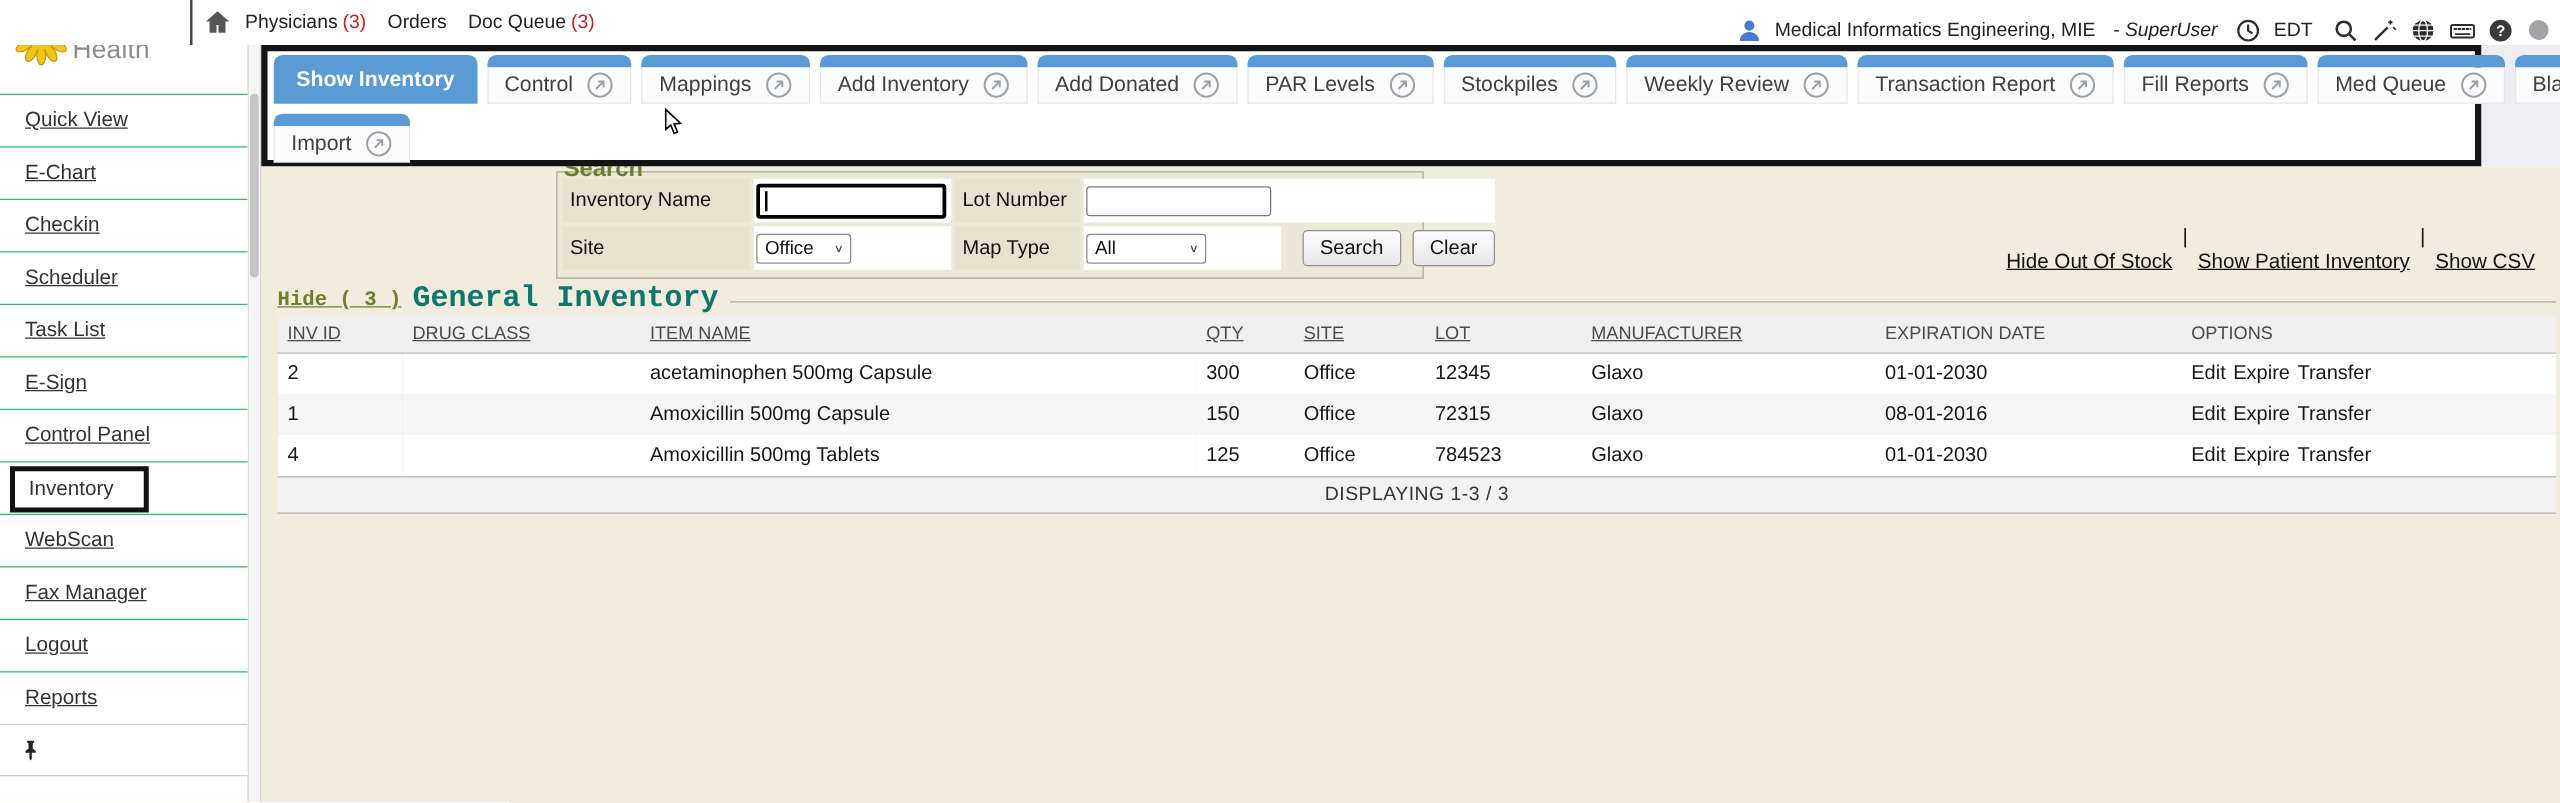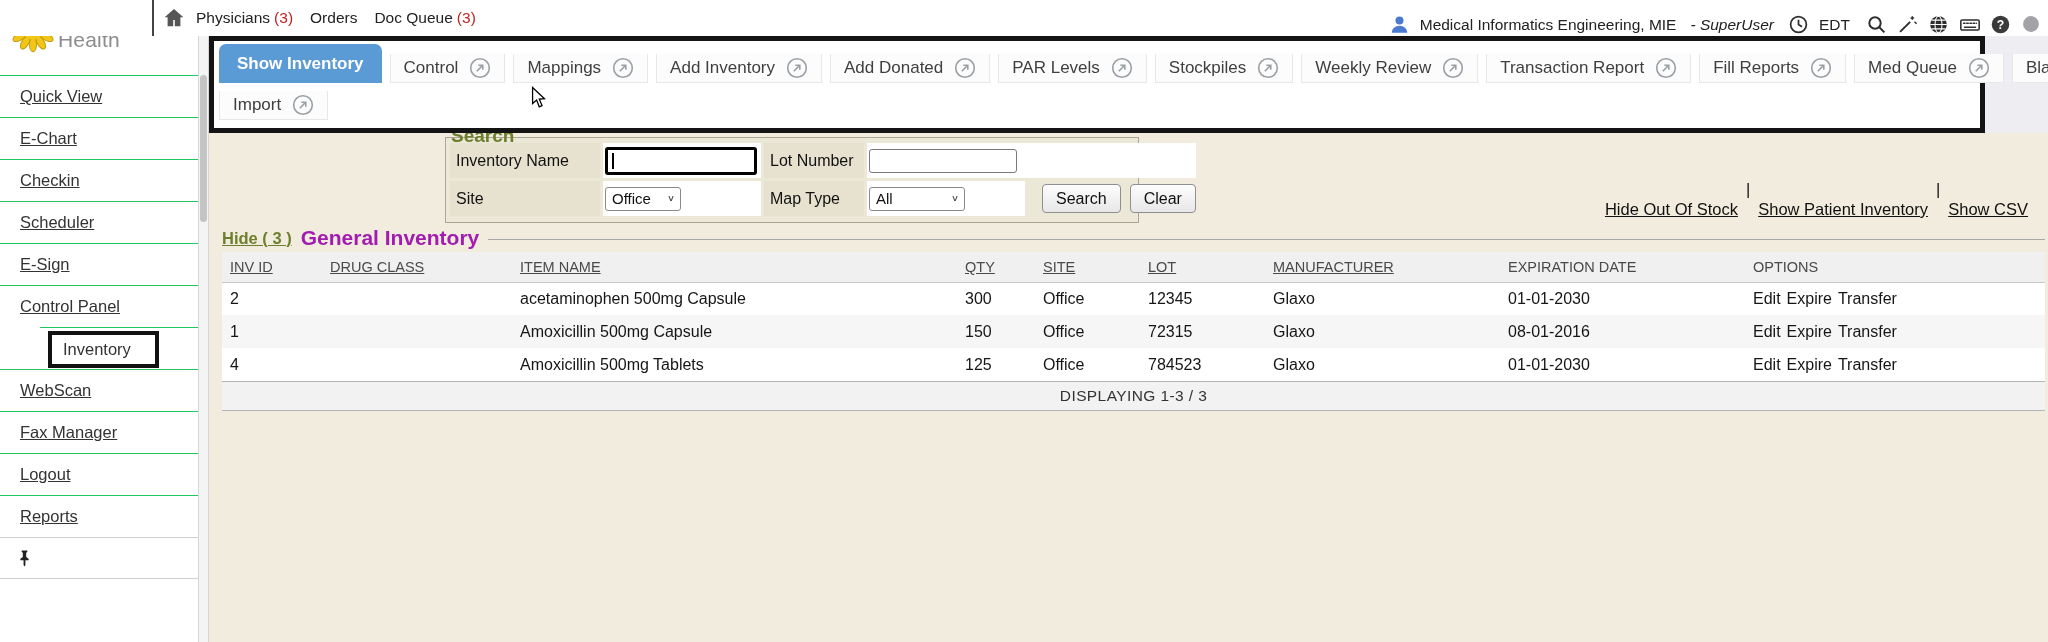--- a/index.html
+++ b/index.html
@@ -21,40 +21,40 @@
 
   
   #logo{position:absolute;left:0;top:0;width:196px;height:58px;background:#fff;z-index:4;}
   #logo-flower{position:absolute;left:8px;top:4px;}
   #logo-text{position:absolute;left:58px;top:5px;color:#8c8c8c;font-size:21px;line-height:23px;letter-spacing:.2px;}
 
   
   #sidebar{position:absolute;left:0;top:75px;width:198px;background:#fff;z-index:3;}
   .side-item{height:42px;line-height:41px;border-top:1px solid #22c55e;padding-left:20px;
              font-size:16.5px;color:#333;cursor:pointer;background:#fff;text-decoration:underline;}
-  .side-item.is-selected{padding-left:0;line-height:normal;padding-top:3px;margin-left:40px;}
+  .side-item.is-selected{padding-left:0;line-height:normal;padding-top:3px;}
   .sel-box{display:inline-block;border:4px solid #121212;margin-left:8px;padding:5px 24px 5px 11px;}
   #pin-row{height:42px;border-top:1px solid #cfcfcf;border-bottom:1px solid #cfcfcf;
            display:flex;align-items:center;padding-left:17px;cursor:pointer;}
 
   
   #side-scrollbar{position:absolute;left:198px;top:36px;width:11px;height:606px;background:#f4f4f4;
                   border-left:1px solid #d6d6d6;border-right:1px solid #d6d6d6;z-index:2;}
   #side-scroll-thumb{position:absolute;left:1px;top:39px;width:7px;height:147px;border-radius:4px;background:#c4c4c4;}
 
   
   #content{position:absolute;left:209px;top:36px;width:1839px;height:606px;}
   #topzone{position:absolute;left:0;top:0;width:1839px;height:97px;background:#ededf2;}
   #beige{position:absolute;left:0;top:97px;width:1839px;height:509px;background:#f1ecdd;}
 
   
   #tabbox{position:absolute;left:0;top:0;width:1776px;height:97px;border:5px solid #141414;background:#fff;z-index:4;padding:3px 5px;}
   .tab-row{display:flex;gap:8px;align-items:flex-end;}
   .tab-row + .tab-row{margin-top:8px;}
-  .tab{display:flex;cursor:pointer;}
+  .tab{display:flex;flex-direction:column;cursor:pointer;}
   .tab-strip{height:10px;background:#5b9bd5;border-radius:7px 7px 0 0;}
   .tab-body{height:29px;background:#fcfcfc;border:1px solid #e7e7e7;border-top:none;
             display:flex;align-items:center;gap:11px;padding:0 13px;font-size:17px;color:#3f3f3f;white-space:nowrap;}
   .tab.active{background:#5b9bd5;border-radius:7px 7px 0 0;height:39px;align-items:center;justify-content:center;
               flex-direction:row;padding:0 18px;color:#fff;font-weight:bold;font-size:17px;white-space:nowrap;}
   .ext-icon{width:22px;height:22px;flex:0 0 auto;}
 
   
   #search-legend{position:absolute;left:242px;top:89px;z-index:3;font-size:19px;font-weight:bold;color:#6d7f2c;}
   #search-box{position:absolute;left:236px;top:101px;width:694px;height:86px;background:#ece8d8;
@@ -71,23 +71,23 @@
   .sg-buttons{display:flex;align-items:center;gap:9px;background:transparent;padding-left:14px;}
   .btn{height:29px;padding:0 13px;font-size:16px;color:#111;background:linear-gradient(#fdfdfd,#e7e7e7);
        border:1px solid #8f8f8f;border-radius:4px;cursor:pointer;font-family:inherit;}
 
   
   #quick-links{position:absolute;right:20px;top:124px;font-size:16.5px;color:#111;display:flex;gap:8px;align-items:center;}
   #quick-links .qlink{text-decoration:underline;cursor:pointer;color:#111;margin-top:40px;}
   #quick-links .sep{color:#111;}
 
   
-  #inv-legend{position:absolute;left:13px;top:190px;width:1823px;display:flex;align-items:center;gap:9px;}
+  #inv-legend{position:absolute;left:13px;top:190px;width:1823px;display:flex;align-items:center;gap:9px;font-family:Liberation Mono, monospace;}
   #inv-hide-link{font-size:16.5px;font-weight:bold;color:#6d7f2c;text-decoration:underline;cursor:pointer;white-space:nowrap;}
-  #inv-title{font-size:21px;font-weight:bold;color:#a21caf;white-space:nowrap;}
+  #inv-title{font-size:24px;font-weight:bold;color:#0f766e;white-space:nowrap;}
   #inv-rule{flex:1;height:0;border-top:1px solid #a8a8a8;margin-top:3px;}
 
   
   #inv-table{position:absolute;left:13px;top:216px;width:1823px;border-collapse:collapse;table-layout:fixed;}
   #inv-table th{background:#f0f0f0;border-bottom:1px solid #c9c9c9;height:30px;text-align:left;
                 font-size:14.5px;font-weight:normal;color:#4a4a4a;padding:0 0 0 8px;white-space:nowrap;}
   #inv-table th.sortable{text-decoration:underline;cursor:pointer;}
   #inv-table td{height:33px;font-size:16px;color:#161616;padding:0 0 0 8px;white-space:nowrap;overflow:hidden;}
   tr.row-even td{background:#fff;}
   tr.row-odd td{background:#f6f6f6;}
@@ -205,20 +205,21 @@
       <div>Enterprise</div>
       <div>Health</div>
     </div>
   </div>
 
   <div id="sidebar">
       <div class="side-item">Quick View</div>
       <div class="side-item">E-Chart</div>
       <div class="side-item">Checkin</div>
       <div class="side-item">Scheduler</div>
+      <div class="side-item">Task List</div>
       <div class="side-item">E-Sign</div>
       <div class="side-item">Control Panel</div>
       <div class="side-item is-selected"><span class="sel-box">Inventory</span></div>
       <div class="side-item">WebScan</div>
       <div class="side-item">Fax Manager</div>
       <div class="side-item">Logout</div>
       <div class="side-item">Reports</div>
       <div id="pin-row">
         <svg width="15" height="18" viewBox="0 0 16 18">
           <path fill="#222" d="M5 1h6v1.6l-1.2.8v4.4l2.6 2v1.6H9v5.1L8 18l-1-1.5v-5.1H3.6V9.8l2.6-2V3.4L5 2.6z"></path>

